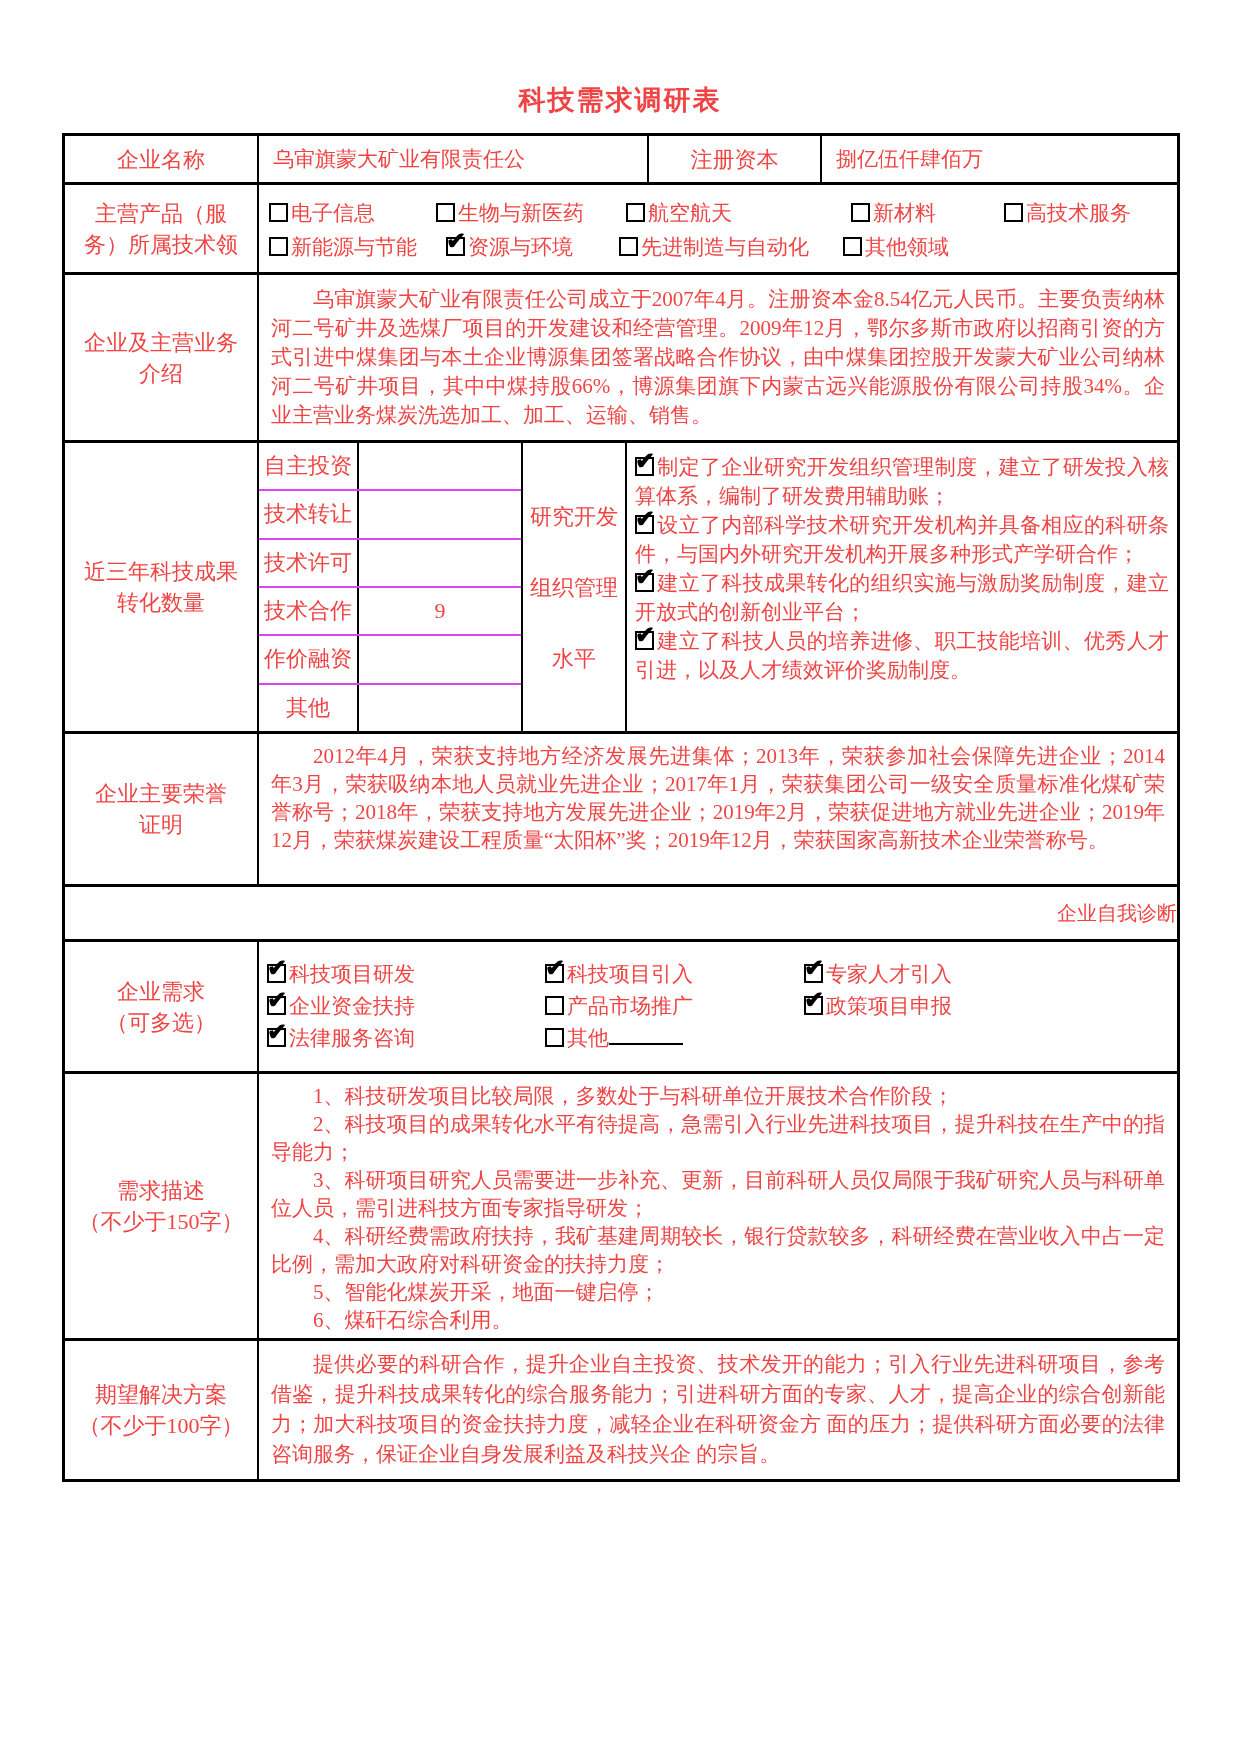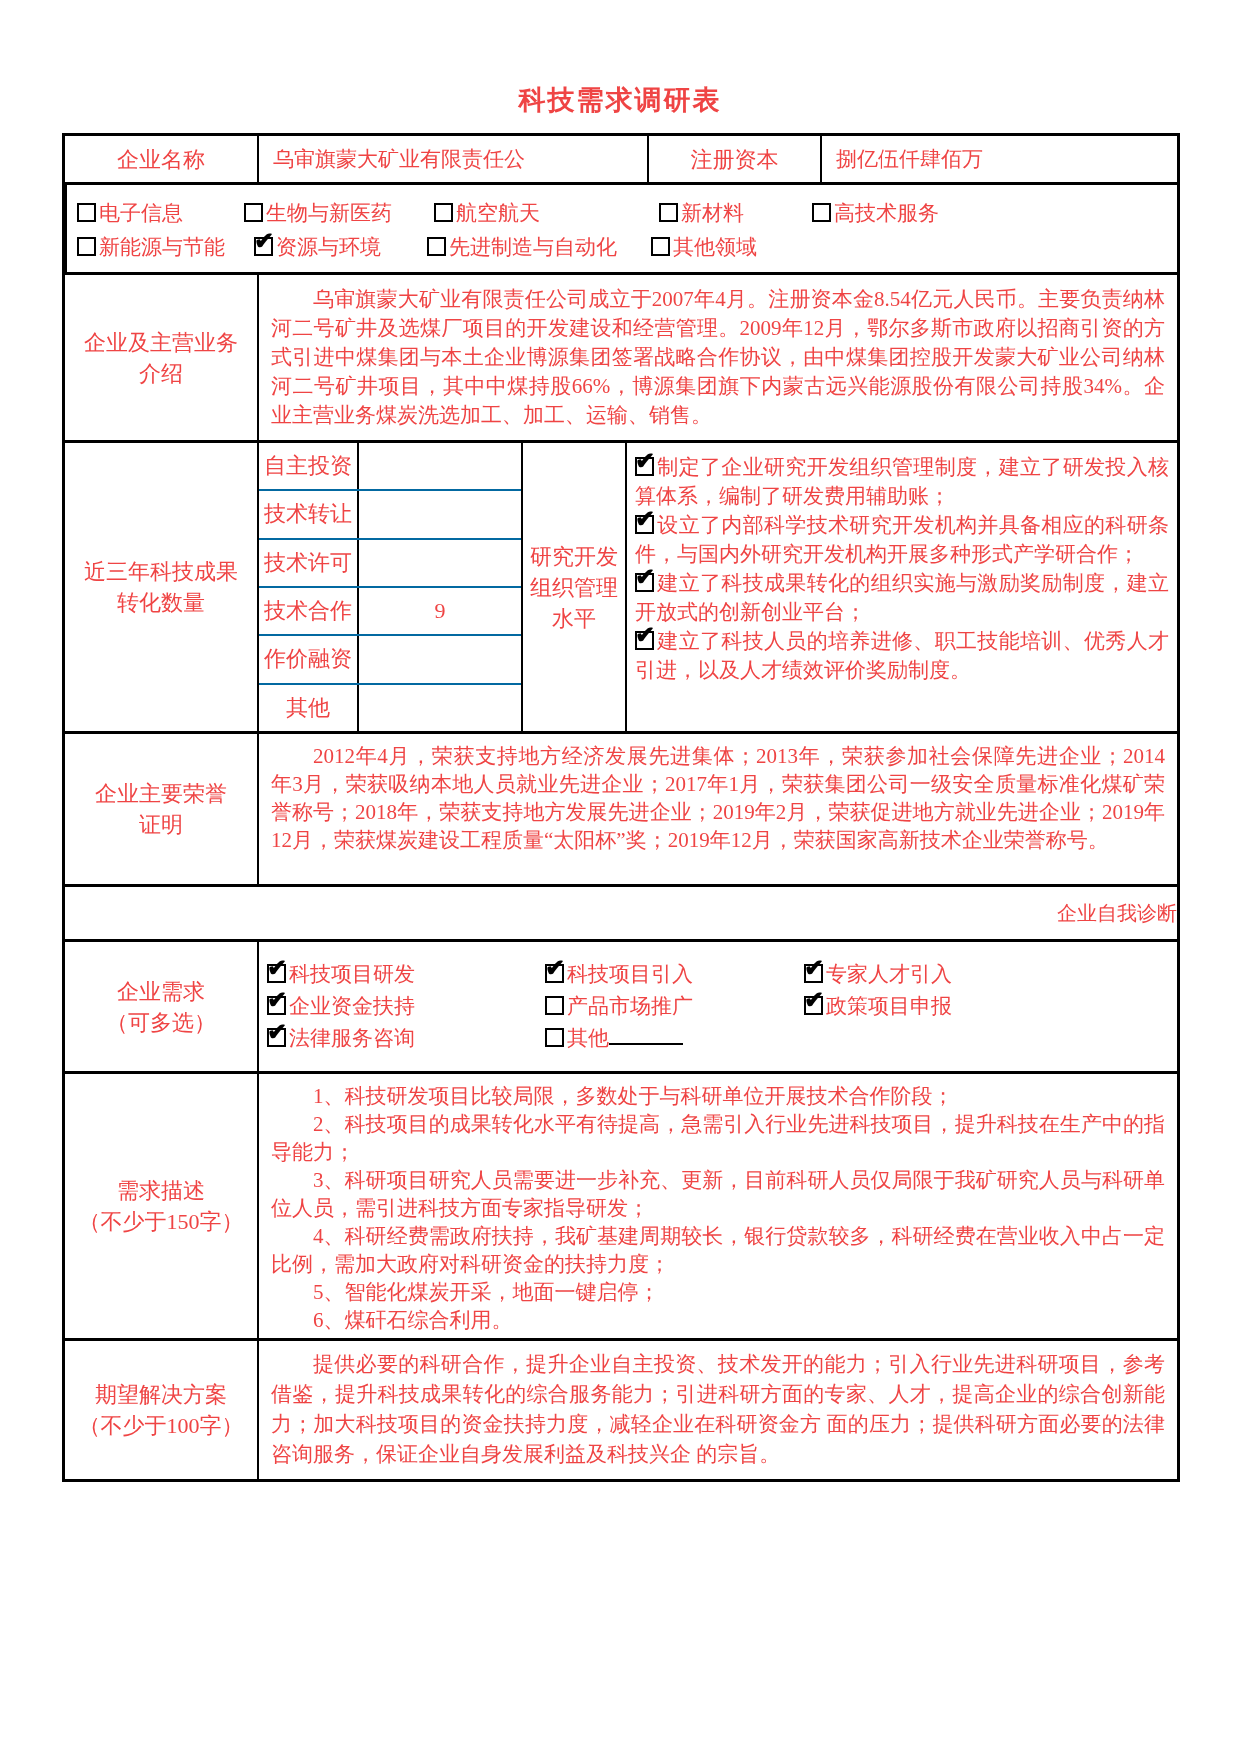--- a/index.html
+++ b/index.html
@@ -20,21 +20,21 @@
   .row.first{border-top:none;}
   .cell{box-sizing:border-box;border-left:2px solid #000;position:relative;}
   .cell.nb{border-left:none;}
   .label{
     display:flex;flex-direction:column;justify-content:center;align-items:center;
     font-size:22px;line-height:31px;text-align:center;
   }
   .w192{width:192px;flex:none;}
   .w390{width:390px;flex:none;}
   .w173{width:173px;flex:none;}
-  .w104{width:104px;flex:none;}
+  .w104{width:104px;flex:none;gap:40px;}
   .flex1{flex:1;}
   .vcenter{display:flex;align-items:center;}
   .pad{padding:0 14px;}
   .txt21{font-size:21px;}
   .para{
     margin:0;font-size:21px;text-align:justify;text-indent:2em;
   }
   .cb{
     display:inline-block;width:15px;height:15px;border:2px solid #000;
     margin-right:3px;vertical-align:-2px;position:relative;background:#fff;
@@ -43,21 +43,21 @@
     content:"\2714";position:absolute;left:-2px;top:-12px;
     font-size:24px;font-weight:bold;color:#000;
   }
   .opt{position:absolute;font-size:21px;white-space:nowrap;}
   .blank-line{
     display:inline-block;width:74px;height:14px;border-bottom:2px solid #000;
     vertical-align:baseline;
   }
   
   .subgrid{display:flex;flex-direction:column;width:264px;flex:none;}
-  .subrow{flex:1;display:flex;border-top:2px solid #0369a1;box-sizing:border-box;}
+  .subrow{flex:1;display:flex;border-top:2px solid #d946ef;box-sizing:border-box;}
   .subrow.first{border-top:none;}
   .subrow .sl{
     width:98px;flex:none;display:flex;align-items:center;justify-content:center;
     font-size:22px;box-sizing:border-box;
   }
   .subrow .sv{
     flex:1;border-left:2px solid #000;display:flex;align-items:center;justify-content:center;
     font-size:22px;box-sizing:border-box;
   }
   .rdlist{padding:10px 8px 0 8px;}
@@ -92,20 +92,24 @@
       </div>
       <div class="cell label w173">
         <span>注册资本</span>
       </div>
       <div class="cell flex1 vcenter pad txt21">
         <span>捌亿伍仟肆佰万</span>
       </div>
     </div>
 
     <div class="row" style="height:90px">
+      <div class="cell nb label w192">
+        <span>主营产品（服</span>
+        <span>务）所属技术领</span>
+      </div>
       <div class="cell flex1">
         <span class="opt" style="left:10px;top:14px"><span class="cb"></span><span>电子信息</span></span>
         <span class="opt" style="left:177px;top:14px"><span class="cb"></span><span>生物与新医药</span></span>
         <span class="opt" style="left:367px;top:14px"><span class="cb"></span><span>航空航天</span></span>
         <span class="opt" style="left:592px;top:14px"><span class="cb"></span><span>新材料</span></span>
         <span class="opt" style="left:745px;top:14px"><span class="cb"></span><span>高技术服务</span></span>
         <span class="opt" style="left:10px;top:48px"><span class="cb"></span><span>新能源与节能</span></span>
         <span class="opt" style="left:187px;top:48px"><span class="cb checked"></span><span>资源与环境</span></span>
         <span class="opt" style="left:360px;top:48px"><span class="cb"></span><span>先进制造与自动化</span></span>
         <span class="opt" style="left:584px;top:48px"><span class="cb"></span><span>其他领域</span></span>

